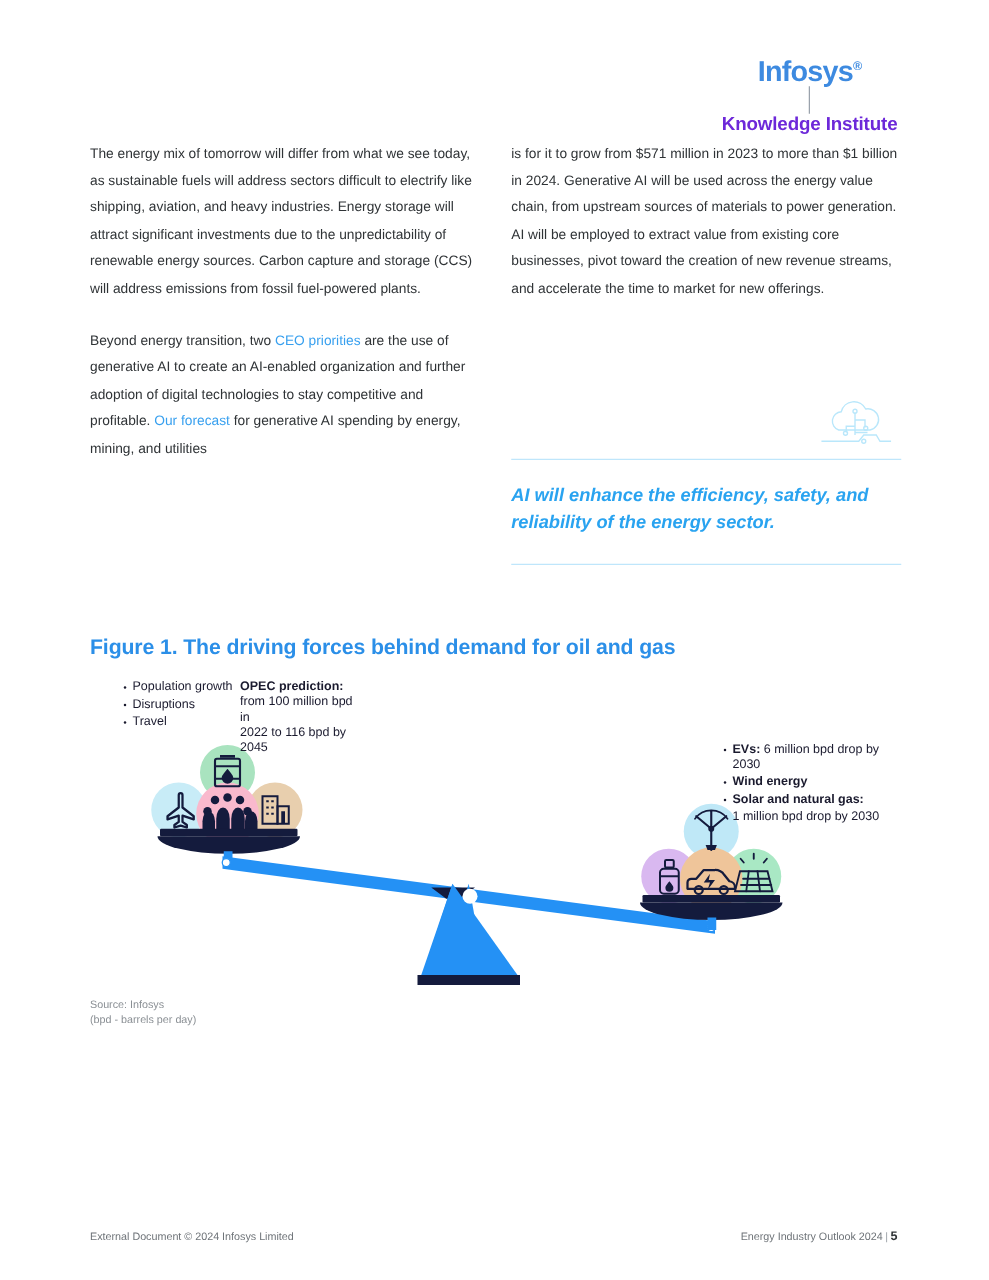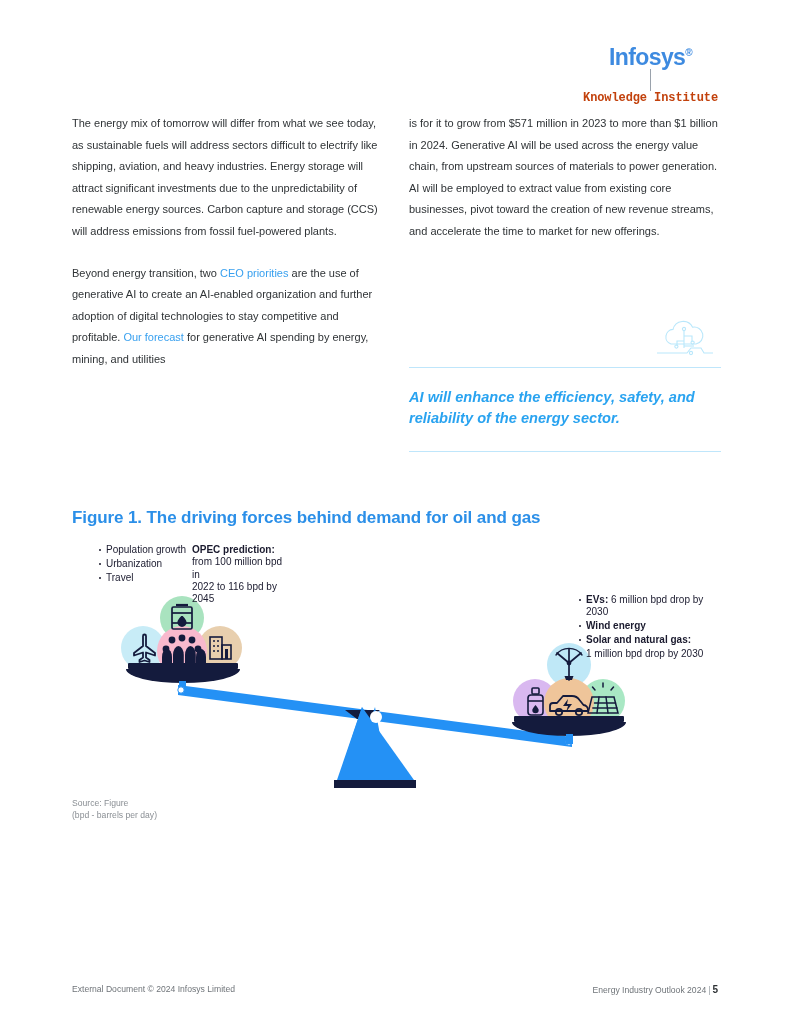--- a/index.html
+++ b/index.html
@@ -13,21 +13,21 @@
 
   
   .header { position: absolute; top: 46px; right: 73px; display: flex; align-items: center; flex-direction: column; }
   .infosys-logo {
     font-family: "Liberation Sans", sans-serif;
     font-size: 23px; font-weight: 700; color: #3d8ae0;
     letter-spacing: -0.6px; line-height: 1;
   }
   .infosys-logo .reg { font-size: 10px; vertical-align: super; }
   .logo-divider { width: 1px; height: 22px; background: #9aa2ac; margin: 0 9px 0 8px; }
-  .ki-text { font-size: 12px; color: #c2410c; font-weight: 600; letter-spacing: -0.1px; font-family: Liberation Mono, monospace; }
+  .ki-text { font-size: 15px; color: #6d28d9; font-weight: 600; letter-spacing: -0.1px; }
 
   
   .col { position: absolute; width: 312px; }
   .col-left  { left: 72px; top: 113px; }
   .col-right { left: 409px; top: 113px; }
   .col p {
     font-size: 11px; line-height: 21.6px; color: #2f3336;
     margin-bottom: 20px; font-weight: 400;
   }
   .col p:last-child { margin-bottom: 0; }
@@ -241,21 +241,21 @@
         <path d="M512 187 h114 a 57 14 0 0 1 -114 0 z" fill="#141b3d"></path>
         <rect x="566" y="199" width="7" height="10" fill="#2491f5"></rect>
       </g>
     </svg>
 
   </div>
 
   <div class="annot a-left">
     <ul>
       <li>Population growth</li>
-      <li>Urbanization</li>
+      <li>Disruptions</li>
       <li>Travel</li>
     </ul>
   </div>
 
   <div class="annot a-opec">
     <div style="font-weight:700;">OPEC prediction:</div>
     <div>from 100 million bpd in</div>
     <div>2022 to 116 bpd by 2045</div>
   </div>
 
@@ -263,21 +263,21 @@
   <div class="annot a-right">
     <ul>
       <li><b>EVs:</b><span> 6 million bpd drop by 2030</span></li>
       <li><b>Wind energy</b></li>
       <li><b>Solar and natural gas:</b></li>
       <li class="nobullet">1 million bpd drop by 2030</li>
     </ul>
   </div>
 
   <div class="source">
-    <div>Source: Figure</div>
+    <div>Source: Infosys</div>
     <div>(bpd - barrels per day)</div>
   </div>
 
   <div class="footer-rule"></div>
   <div class="footer-left">External Document © 2024 Infosys Limited</div>
   <div class="footer-right"><span>Energy Industry Outlook 2024</span><span class="bar">|</span><span class="pagenum">5</span></div>
 
 </div>
 
 </body></html>

